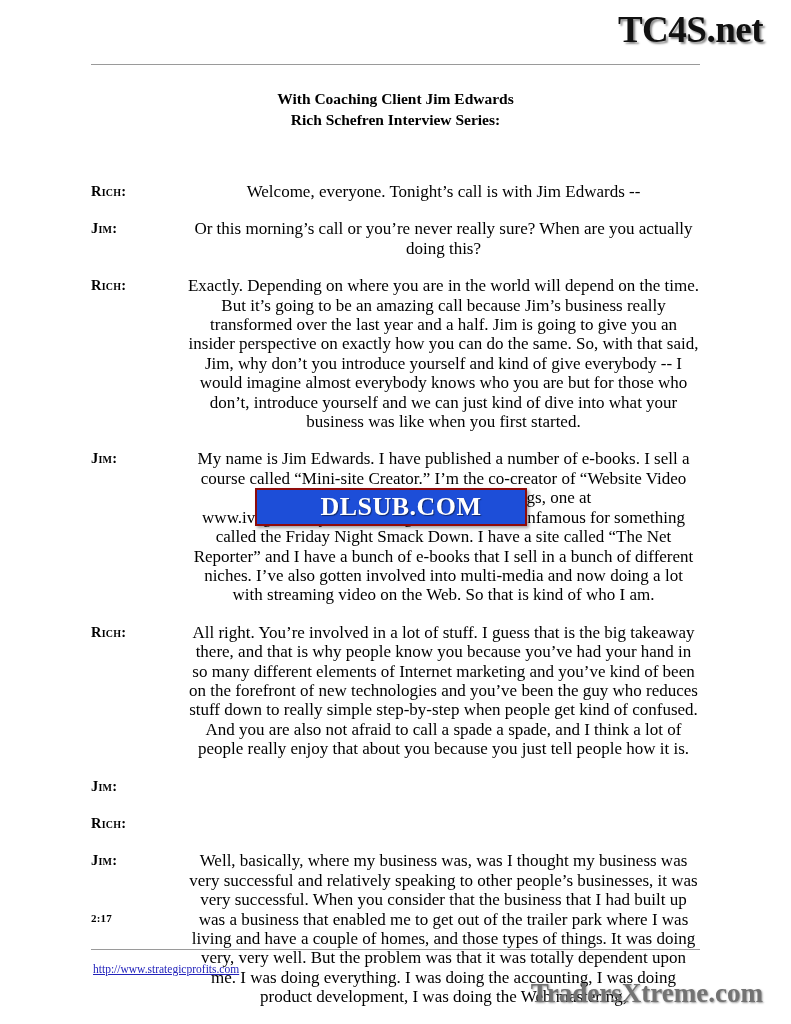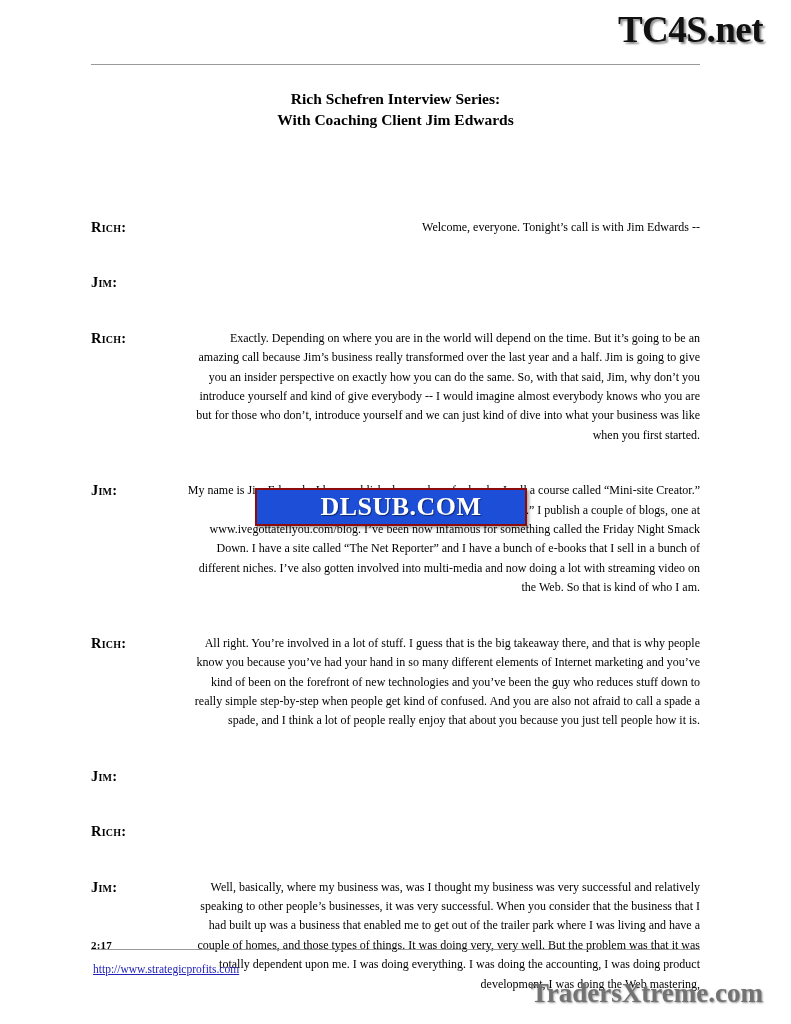--- a/index.html
+++ b/index.html
@@ -74,37 +74,36 @@
     position: absolute;
     left: 91px;
     top: 182px;
     width: 609px;
   }
   .turn {
     position: relative;
     display: flex;
     align-items: flex-start;
     margin-bottom: 18px;
-    margin-top: 36px;
   }
   .speaker {
     width: 96px;
     flex: 0 0 96px;
     font-size: 14.5px;
     font-weight: bold;
     font-variant: small-caps;
     letter-spacing: 0.2px;
     line-height: 19.4px;
     white-space: nowrap;
   }
   .speech {
     flex: 1 1 auto;
-    font-size: 12px;
+    font-size: 17px;
     line-height: 19.4px;
-    text-align: right;
+    text-align: center;
   }
   .timestamp {
     position: absolute;
     left: 0;
     font-size: 11px;
     font-weight: bold;
     font-variant: normal;
   }
 
   
@@ -159,33 +158,34 @@
 </head>
 <body>
 
 <div class="page">
 
   <div class="tc4s">TC4S.net</div>
 
   <div class="rule-top"></div>
 
   <div class="doc-title">
+    <div>With Coaching Client Jim Edwards</div>
     <div>Rich Schefren Interview Series:</div>
-    <div>With Coaching Client Jim Edwards</div>
   </div>
 
   <div class="transcript">
 
     <div class="turn">
       <div class="speaker">Rich:</div>
       <div class="speech">Welcome, everyone. Tonight’s call is with Jim Edwards --</div>
     </div>
 
     <div class="turn">
       <div class="speaker">Jim:</div>
+      <div class="speech">Or this morning’s call or you’re never really sure? When are you actually doing this?</div>
     </div>
 
     <div class="turn">
       <div class="speaker">Rich:</div>
       <div class="speech">Exactly. Depending on where you are in the world will depend on the time. But it’s going to be an amazing call because Jim’s business really transformed over the last year and a half. Jim is going to give you an insider perspective on exactly how you can do the same. So, with that said, Jim, why don’t you introduce yourself and kind of give everybody -- I would imagine almost everybody knows who you are but for those who don’t, introduce yourself and we can just kind of dive into what your business was like when you first started.</div>
     </div>
 
     <div class="turn">
       <div class="speaker">Jim:</div>
       <div class="speech">My name is Jim Edwards. I have published a number of e-books. I sell a course called “Mini-site Creator.” I’m the co-creator of “Website Video Secrets.” I publish a couple of blogs, one at www.ivegottatellyou.com/blog. I’ve been now infamous for something called the Friday Night Smack Down. I have a site called “The Net Reporter” and I have a bunch of e-books that I sell in a bunch of different niches. I’ve also gotten involved into multi-media and now doing a lot with streaming video on the Web. So that is kind of who I am.</div>

